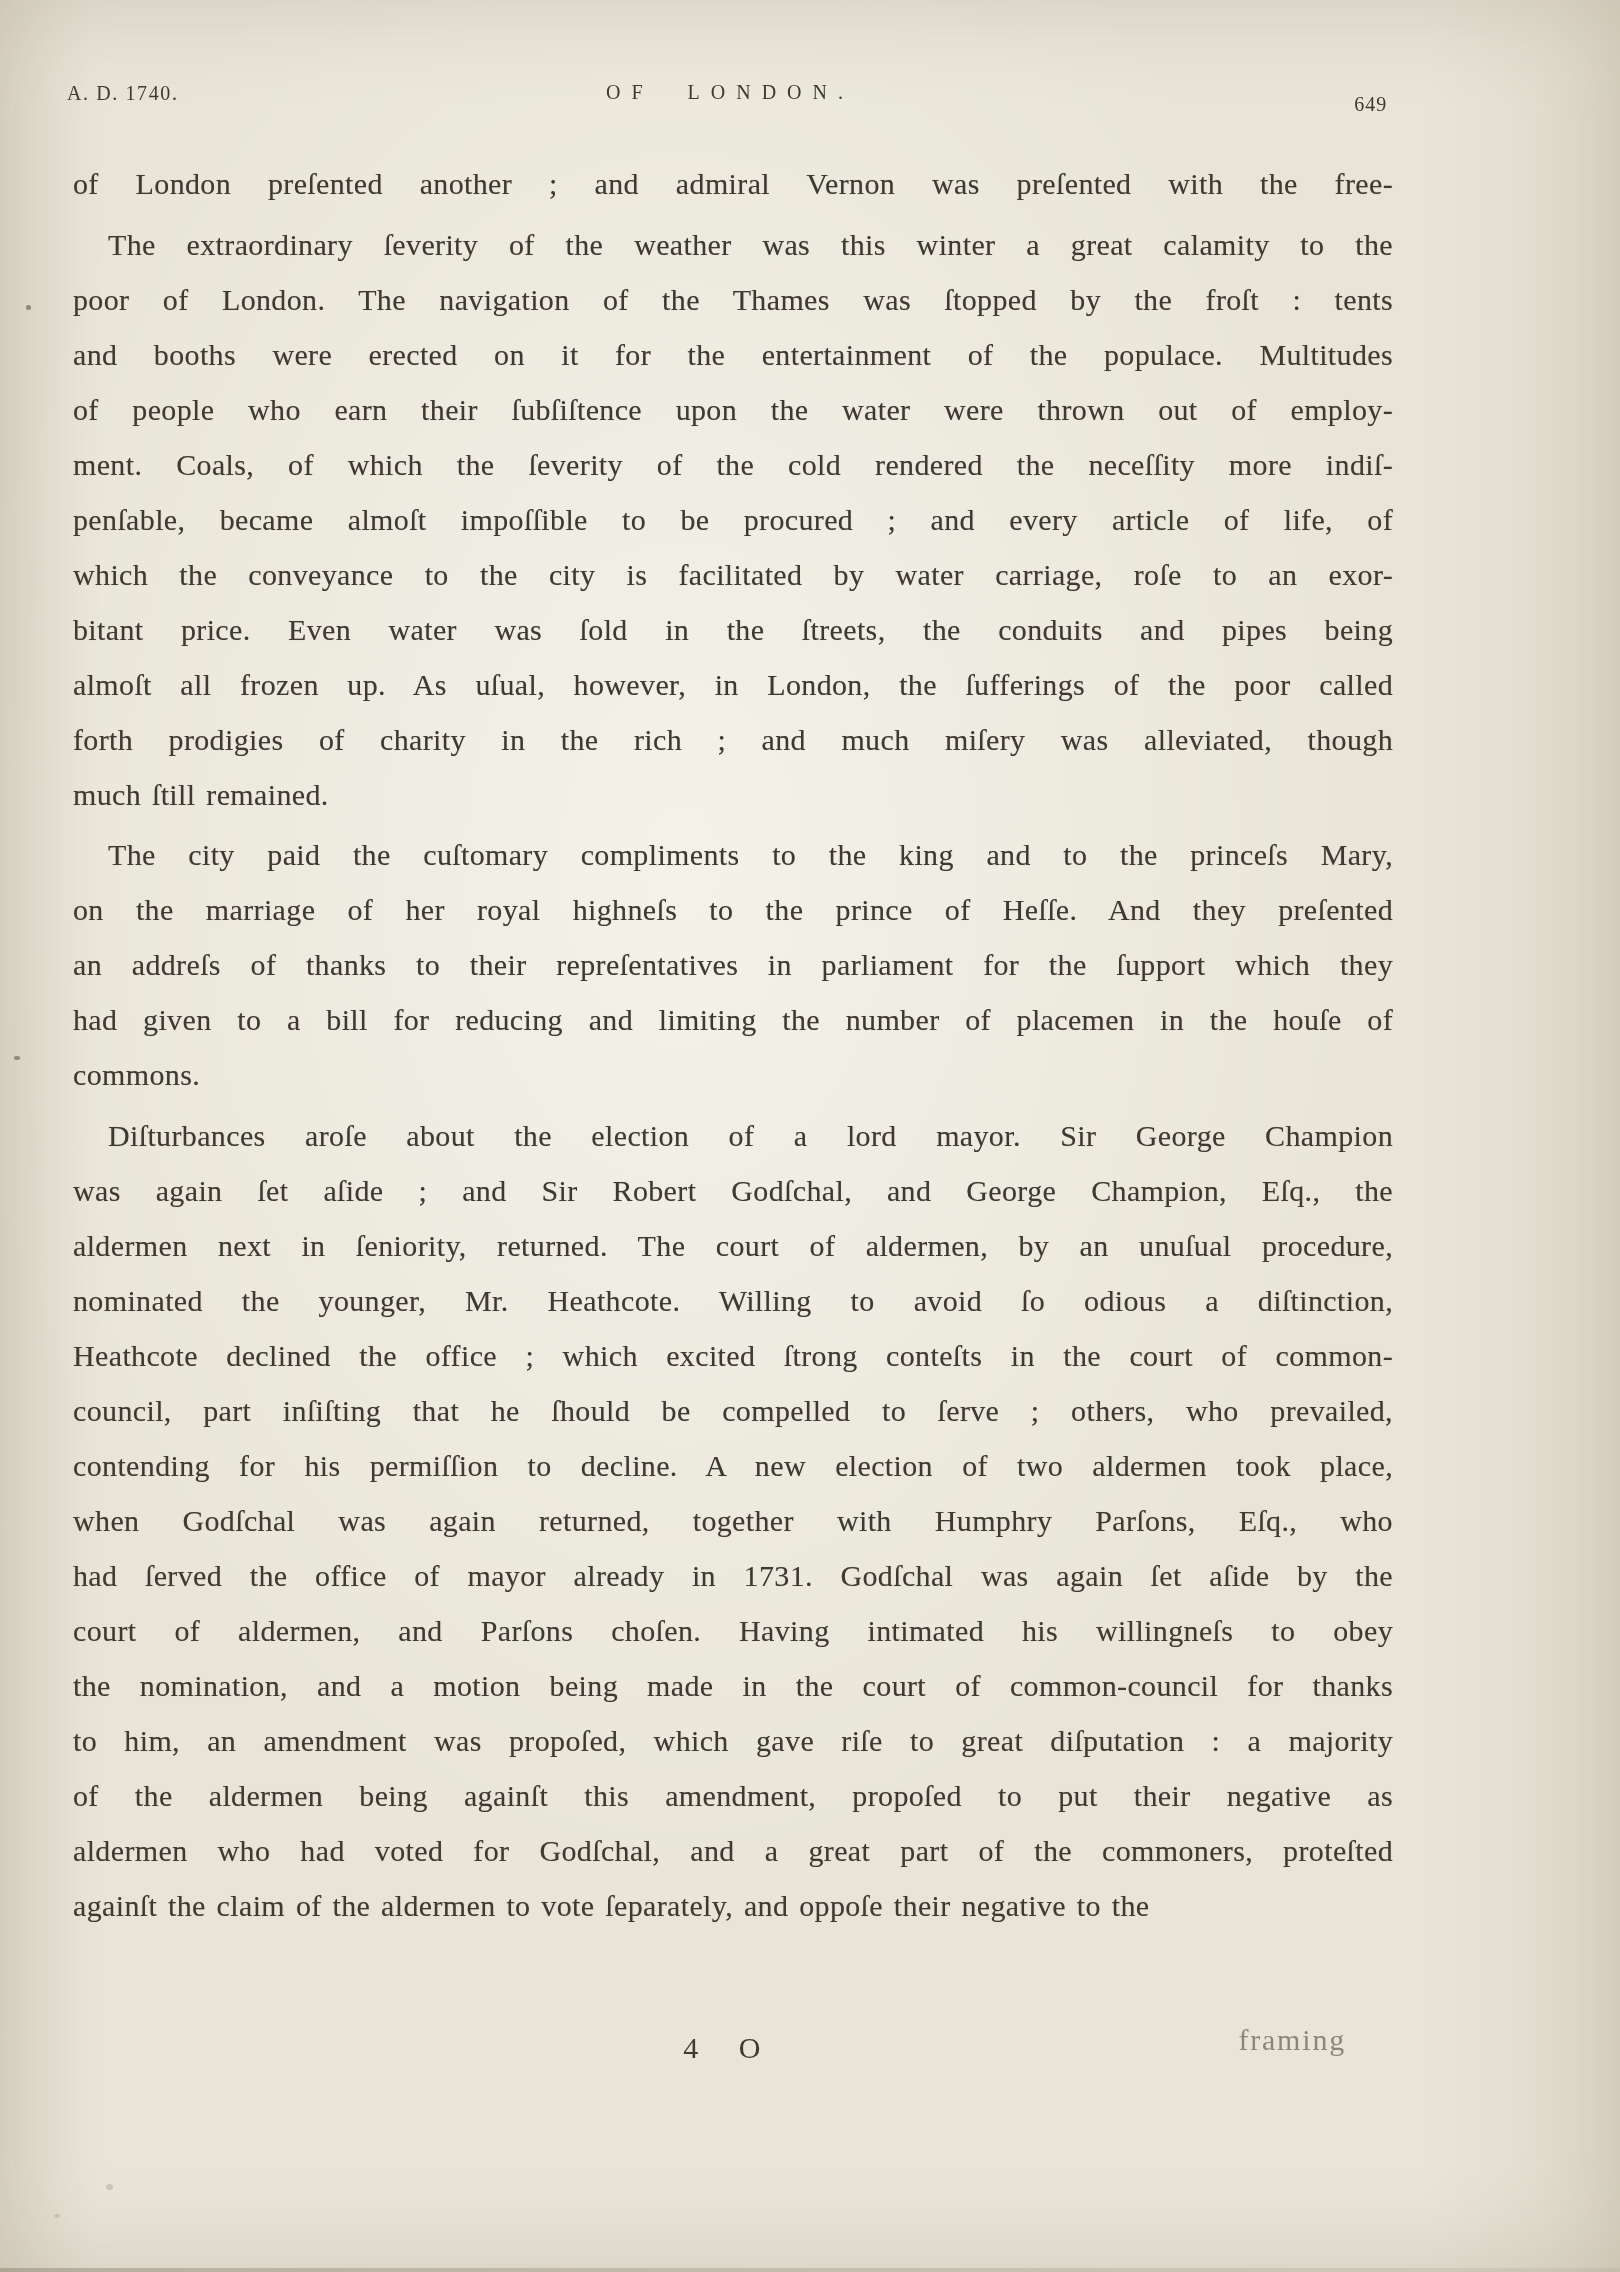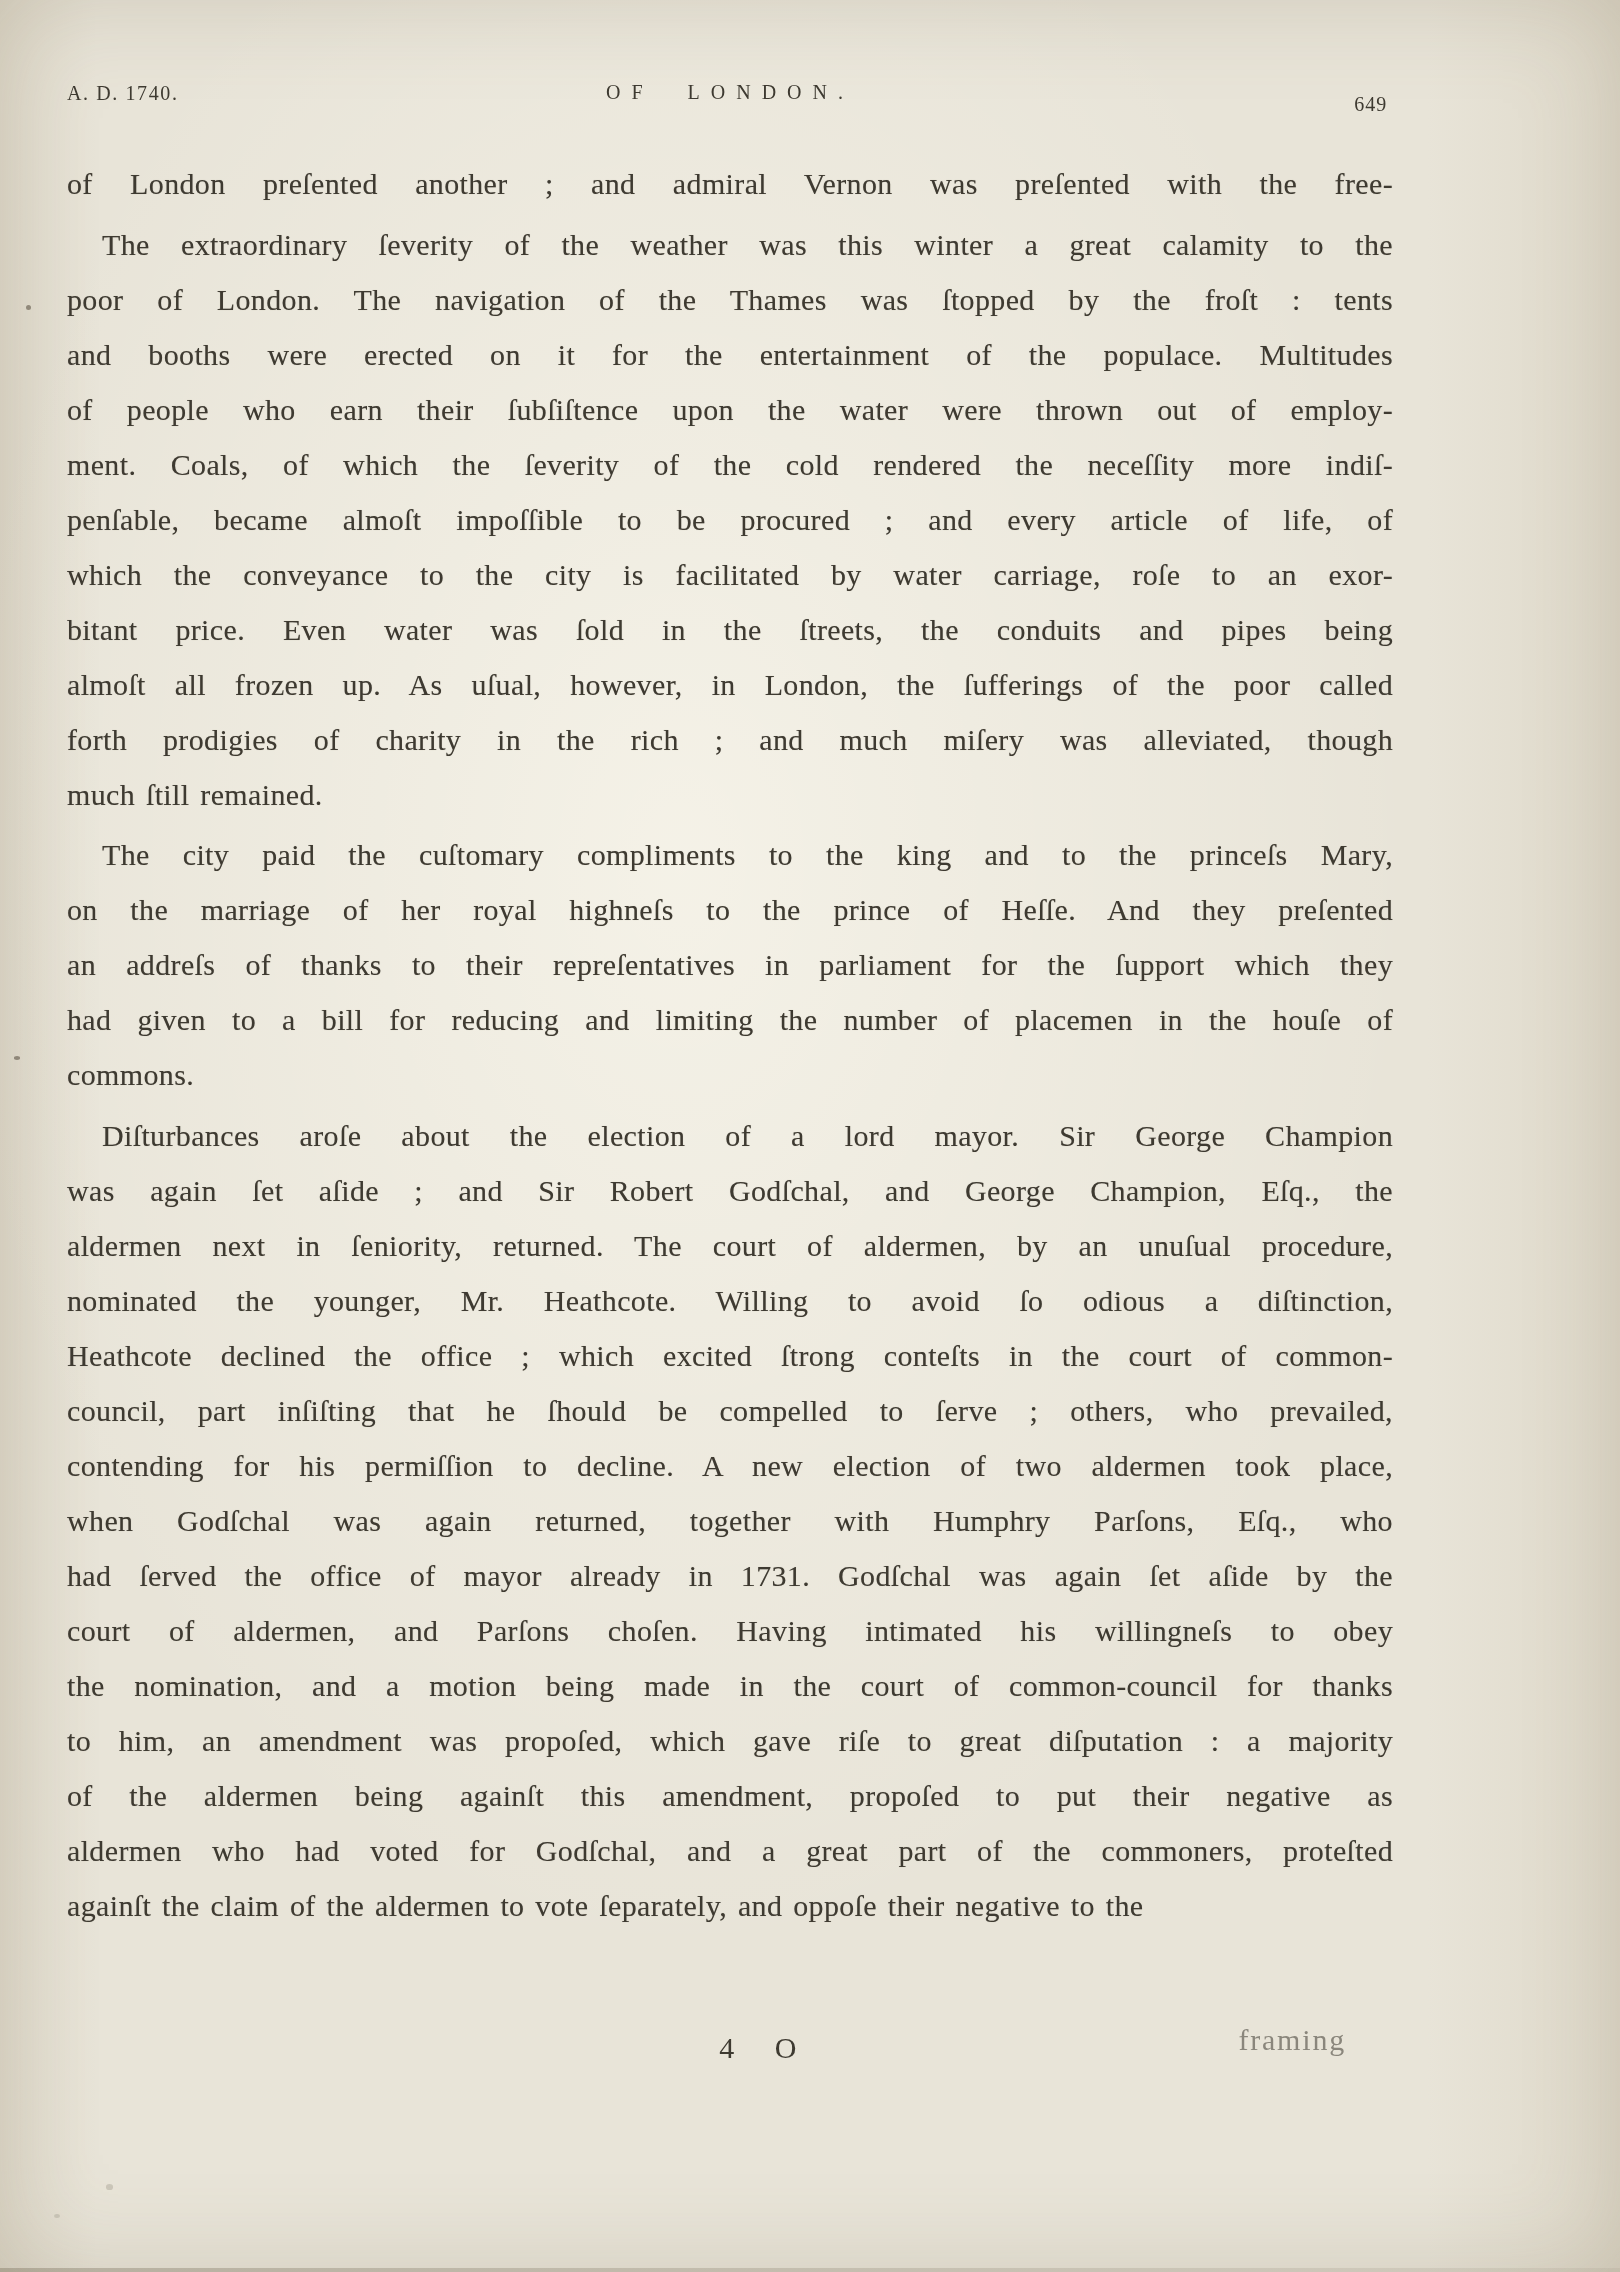--- a/index.html
+++ b/index.html
@@ -53,20 +53,21 @@
   }
 
   
   .page-body{
     margin-top:33px;
     font-size:30px;
     line-height:55px;
     word-spacing:0.10em;
     letter-spacing:0.012em;
     text-shadow:0 0 0.7px rgba(62,58,49,0.35);
+    margin-left:6px;
   }
   .paragraph{margin:0;}
   .paragraph + .paragraph{margin-top:5.7px;}
   .line{
     text-align:justify;
     text-align-last:justify;
     -moz-text-align-last:justify;
     white-space:normal;
     hyphens:none;
   }
@@ -82,21 +83,20 @@
   .page-footer{
     position:relative;
     margin-top:98px;
     height:43px;
     font-size:30px;
   }
   .signature-mark{
     position:absolute;left:50%;top:0;
     transform:translateX(-50%);
     letter-spacing:0.55em;
-    margin-left:36px;
   }
   .catchword{
     position:absolute;right:47px;top:-8.5px;
     opacity:0.55;
     letter-spacing:0.06em;
   }
 
   
   .speck{position:absolute;background:rgba(70,60,45,0.5);border-radius:50%;}
   .speck.s1{left:25.5px;top:305px;width:5px;height:5px;}

